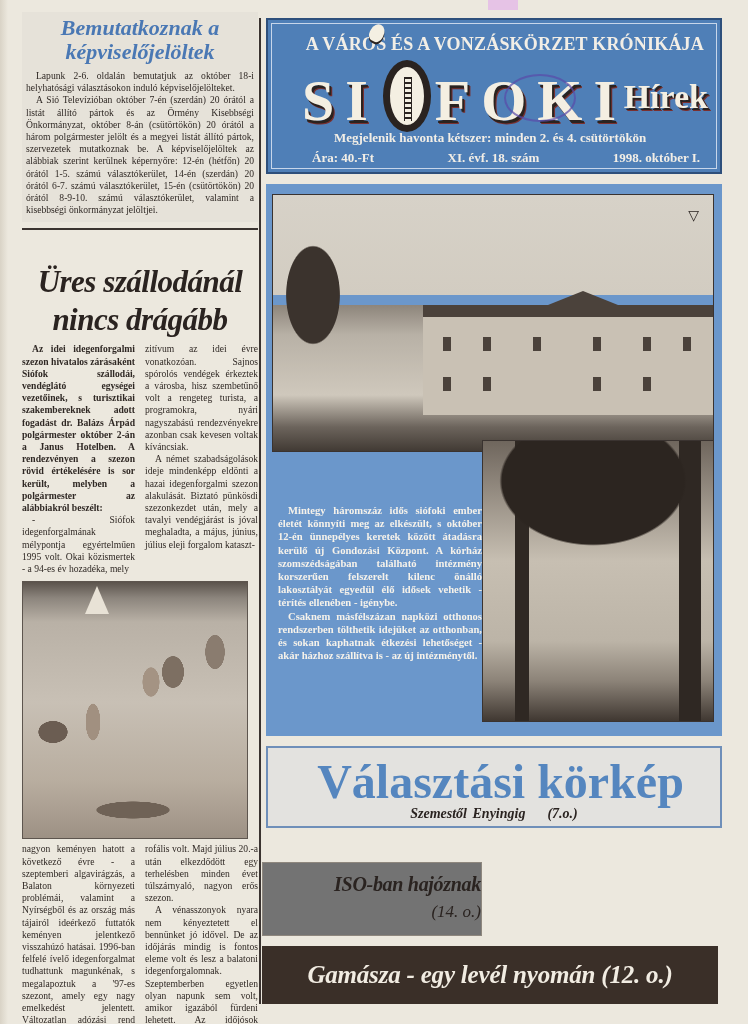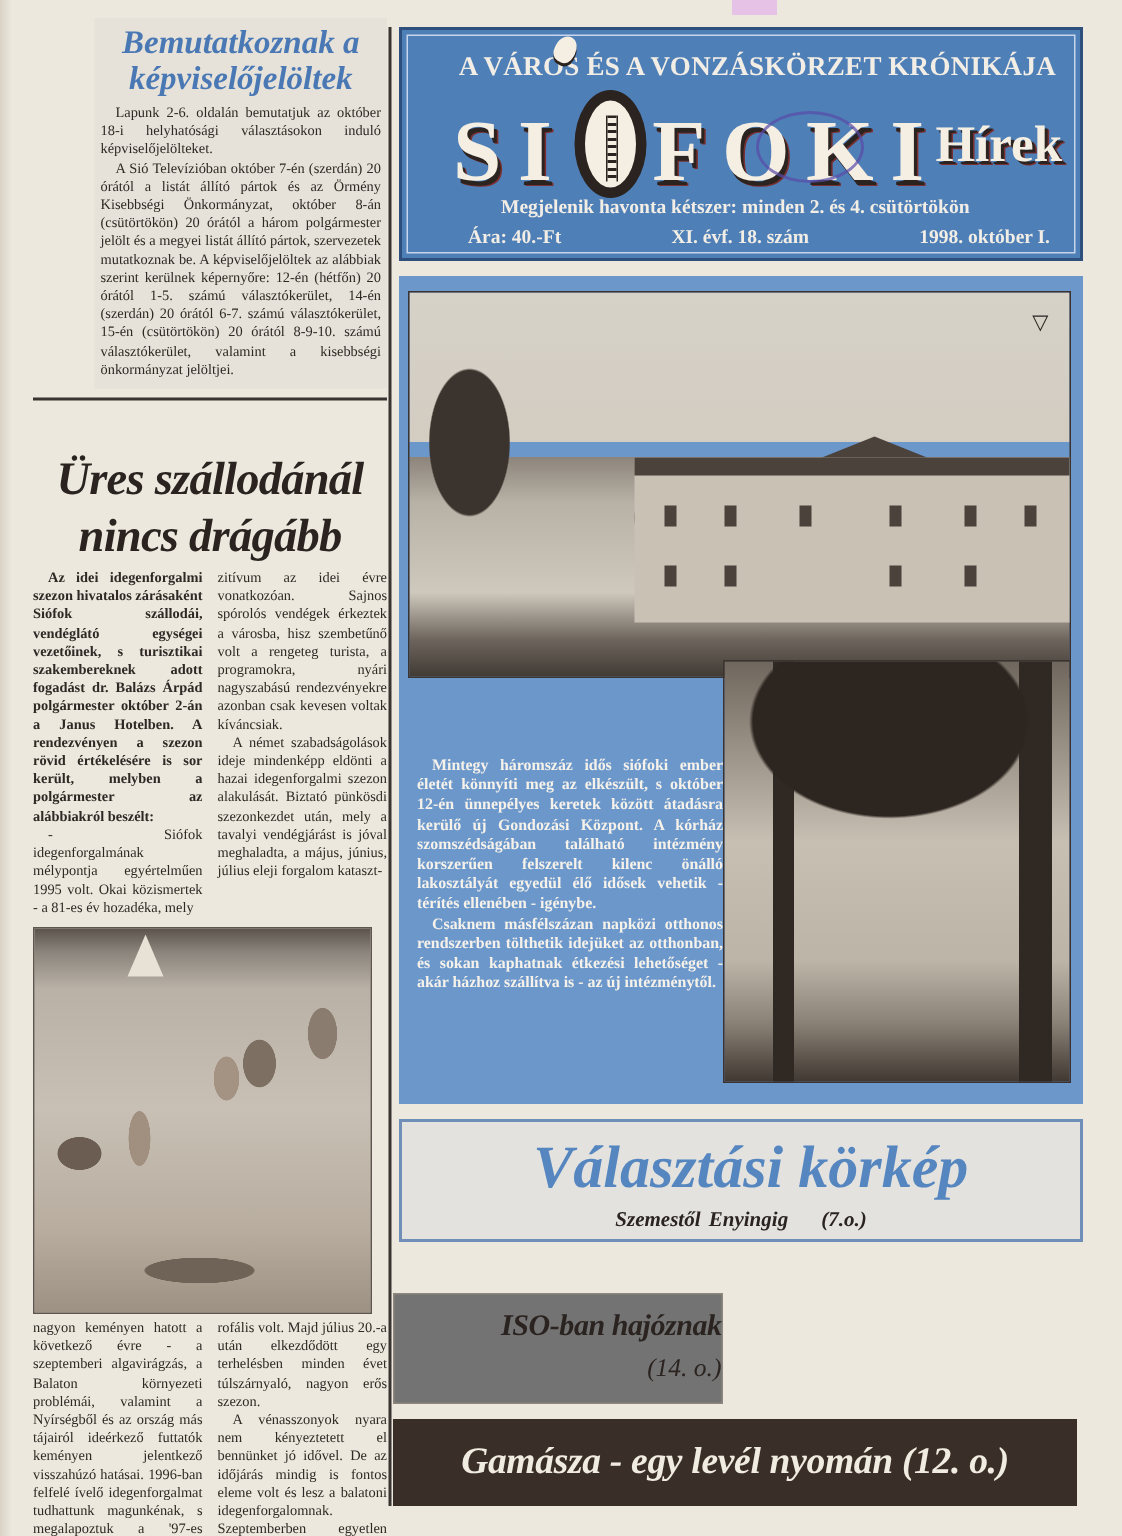--- a/index.html
+++ b/index.html
@@ -9,21 +9,21 @@
     font-family: "Liberation Serif", "DejaVu Serif", serif;
     color: #2a2320;
     position: relative;
   }
   .page { position: absolute; left: 0; top: 0; width: 748px; height: 1024px; background: #ece8de; }
   .pink-tab { position: absolute; left: 488px; top: 0; width: 30px; height: 10px; background: #e6c3e6; }
   .left-edge { position: absolute; left: 0; top: 0; width: 8px; height: 1024px; background: linear-gradient(90deg,#d9d3c6,#ece8de); }
 
   
   .left { position: absolute; left: 22px; top: 12px; width: 236px; }
-  .left .box1 { background: #e6e2d9; padding: 4px 4px 6px; margin-left: 41px; }
+  .left .box1 { background: #e6e2d9; padding: 4px 4px 6px; }
   .h-blue {
     font-style: italic; font-weight: bold; color: #4a78b4;
     text-align: center; font-size: 22px; line-height: 24px;
     font-family: "Liberation Serif", serif;
   }
   .body-text { font-size: 9.6px; line-height: 12.2px; text-align: justify; color: #2f2824; }
   .body-text .ind { text-indent: 10px; }
   .rule { height: 2px; background: #3a3330; margin: 6px 0 4px; }
   .vrule { position: absolute; left: 259px; top: 18px; width: 1.5px; height: 986px; background: #3a3330; }
   .h-black {
@@ -91,21 +91,21 @@
     border: 1px solid #3a3330;
   }
   .feature-text {
     position: absolute; left: 12px; top: 320px; width: 204px;
     color: #f6f2ea; font-weight: bold; font-size: 10.6px; line-height: 13.2px; text-align: justify;
   }
   .feature-text p { text-indent: 10px; }
 
   
   .elect { position: absolute; left: 266px; top: 746px; width: 456px; height: 82px; background: #e3e2df; border: 2px solid #6f8fb9; }
-  .elect .h { position: absolute; left: 13px; right: 0; top: 6px; text-align: center; font-style: italic; font-weight: bold; font-size: 40px; color: #5586bf; font-family: "Liberation Serif", serif; }
+  .elect .h { position: absolute; left: 13px; right: 0; top: 6px; text-align: center; font-weight: bold; font-size: 48px; color: #5586bf; font-family: "Liberation Serif", serif; }
   .elect .s { position: absolute; left: 0; right: 0; top: 58px; text-align: center; font-style: italic; font-weight: bold; font-size: 14px; color: #2a2320; word-spacing: 2px; }
   .elect .s .p { margin-left: 22px; }
 
   .box-iso { position: absolute; left: 262px; top: 862px; width: 220px; height: 74px; background: #737373; border: 1px solid #8e877e; text-align: right; }
   .box-kol { position: absolute; left: 492px; top: 862px; width: 226px; height: 74px; background: #c2d2e3; border: 1px solid #9fb0c4; text-align: center; }
   .box-iso .t, .box-kol .t { font-style: italic; font-weight: bold; font-size: 20px; margin-top: 10px; color: #2a2320; letter-spacing: -0.3px; }
   .box-iso .p, .box-kol .p { font-style: italic; font-size: 17px; margin-top: 6px; color: #2a2320; }
 
   .gamasza { position: absolute; left: 262px; top: 946px; width: 456px; height: 58px; background: #3a2f28; color: #f1ece2; text-align: center; font-style: italic; font-weight: bold; font-size: 25px; line-height: 58px; letter-spacing: -0.2px; }
 </style>
@@ -124,21 +124,21 @@
         <p class="ind">A Sió Televízióban október 7-én (szerdán) 20 órától a listát állító pártok és az Örmény Kisebbségi Önkormányzat, október 8-án (csütörtökön) 20 órától a három polgármester jelölt és a megyei listát állító pártok, szervezetek mutatkoznak be. A képviselőjelöltek az alábbiak szerint kerülnek képernyőre: 12-én (hétfőn) 20 órától 1-5. számú választókerület, 14-én (szerdán) 20 órától 6-7. számú választókerület, 15-én (csütörtökön) 20 órától 8-9-10. számú választókerület, valamint a kisebbségi önkormányzat jelöltjei.</p>
       </div>
     </div>
     <div class="rule"></div>
 
     <div>
       <div class="h-black">Üres szállodánál nincs drágább</div>
       <div class="two-col body-text">
         <div>
           <p class="ind bold-lead">Az idei idegenforgalmi szezon hivatalos zárásaként Siófok szállodái, vendéglátó egységei vezetőinek, s turisztikai szakembereknek adott fogadást dr. Balázs Árpád polgármester október 2-án a Janus Hotelben. A rendezvényen a szezon rövid értékelésére is sor került, melyben a polgármester az alábbiakról beszélt:</p>
-          <p class="ind">- Siófok idegenforgalmának mélypontja egyértelműen 1995 volt. Okai közismertek - a 81-es év hozadéka, mely</p>
+          <p class="ind">- Siófok idegenforgalmának mélypontja egyértelműen 1995 volt. Okai közismertek - a 94-es év hozadéka, mely</p>
         </div>
         <div>
           <p>zitívum az idei évre vonatkozóan. Sajnos spórolós vendégek érkeztek a városba, hisz szembetűnő volt a rengeteg turista, a programokra, nyári nagyszabású rendezvényekre azonban csak kevesen voltak kíváncsiak.</p>
           <p class="ind">A német szabadságolások ideje mindenképp eldönti a hazai idegenforgalmi szezon alakulását. Biztató pünkösdi szezonkezdet után, mely a tavalyi vendégjárást is jóval meghaladta, a május, június, július eleji forgalom kataszt-</p>
         </div>
       </div>
       <div class="photo-beach">
         <div class="sail"></div>
       </div>
       <div class="two-col body-text">

